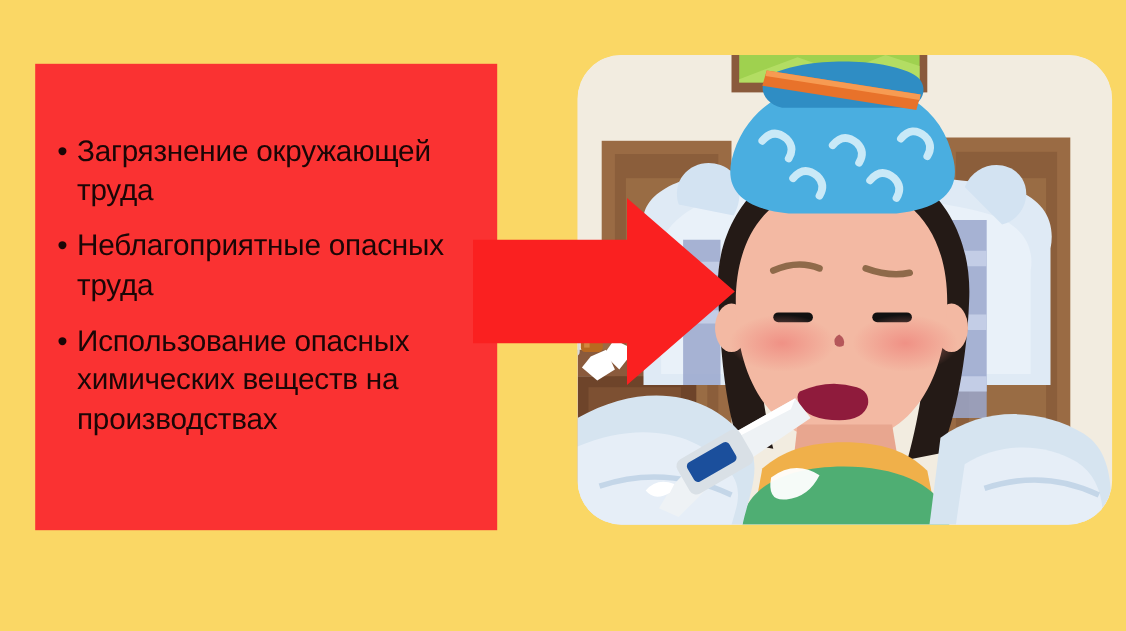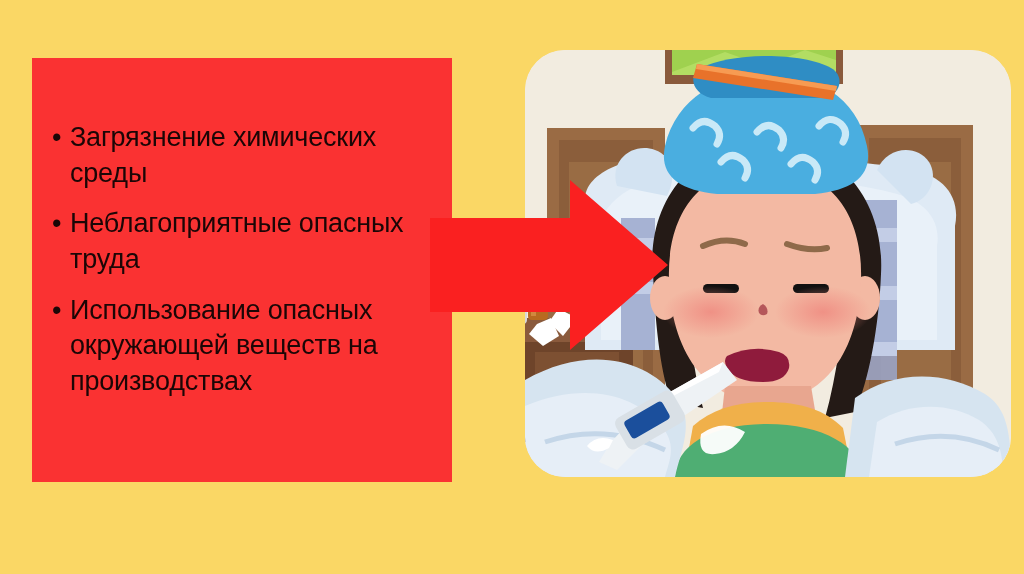--- a/index.html
+++ b/index.html
@@ -217,29 +217,29 @@
 
         <path d="M176 384 q22 -16 44 -2 q-10 20 -30 22 q-18 2 -14 -20 Z" fill="#ffffff" opacity="0.95"></path>
       </g>
     </svg>
   </div>
 
   <div id="text-panel">
     <ul id="bullet-list">
       <li>
         <span class="bullet-dot">•</span>
-        <span>Загрязнение химических среды</span>
+        <span>Загрязнение окружающей труда</span>
       </li>
       <li>
         <span class="bullet-dot">•</span>
         <span>Неблагоприятные опасных труда</span>
       </li>
       <li>
         <span class="bullet-dot">•</span>
-        <span>Использование опасных окружающей веществ на производствах</span>
+        <span>Использование опасных химических веществ на производствах</span>
       </li>
     </ul>
   </div>
 
   <div id="red-arrow">
     <svg viewBox="0 0 250 170" preserveAspectRatio="none">
       <path d="M0 38 L140 38 L140 0 L238 85 L140 170 L140 132 L0 132 Z" fill="#fa2020"></path>
     </svg>
   </div>
 

